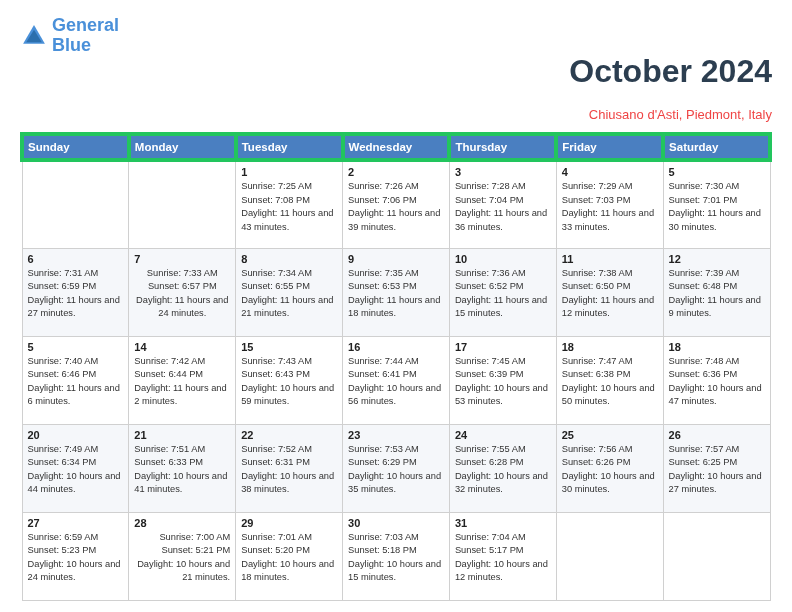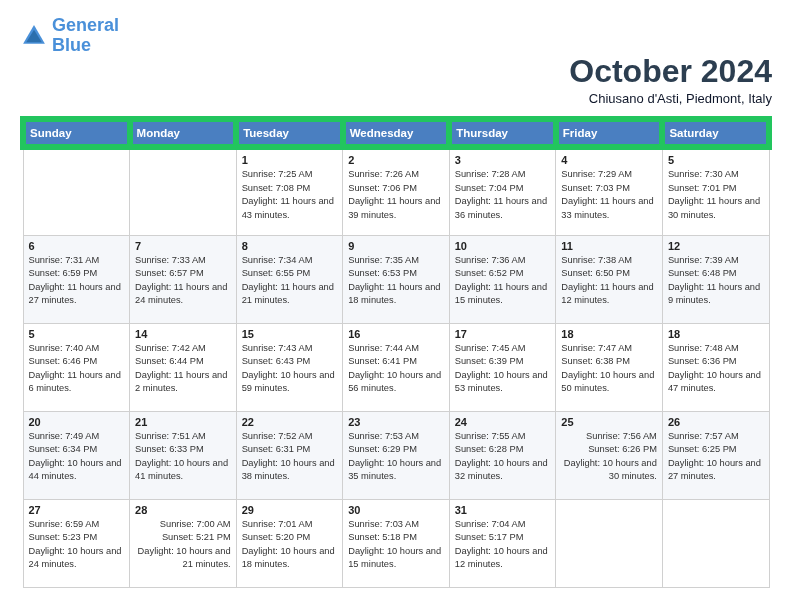--- a/index.html
+++ b/index.html
@@ -46,37 +46,37 @@
     }
     .month-title {
       font-size: 32px;
       font-weight: bold;
       color: #2c3e50;
       line-height: 1.1;
       margin-top: 38px;
     }
     .location {
       font-size: 13px;
-      color: #0f172a;
-      margin-top: 2px;
+      color: #ef4444;
+      margin-top: 18px;
     }
     .calendar {
       flex: 1;
       border-collapse: collapse;
       width: 100%;
       table-layout: fixed;
     }
     .calendar th {
       background-color: #4a7fc1;
       color: #fff;
       font-size: 11.5px;
       font-weight: bold;
       padding: 5px 4px;
       text-align: left;
-      border: 6px solid #22c55e;
+      border: 4px solid #22c55e;
     }
     .calendar td {
       border: 1px solid #d0d0d0;
       vertical-align: top;
       padding: 4px 5px;
       font-size: 9.5px;
       color: #333;
       background: #fff;
       height: 88px;
     }
@@ -169,21 +169,21 @@
         </tr>
         <tr>
           <td>
             <span class="day-number">6</span>
             <div class="day-info" style="white-space: pre-line;">Sunrise: 7:31 AM
 Sunset: 6:59 PM
 Daylight: 11 hours and 27 minutes.</div>
           </td>
           <td>
             <span class="day-number">7</span>
-            <div class="day-info" style="white-space: pre-line;">Sunrise: 7:33 AM
+            <div class="day-info" style="white-space: pre-line; text-align: center;">Sunrise: 7:33 AM
 Sunset: 6:57 PM
 Daylight: 11 hours and 24 minutes.</div>
           </td>
           <td>
             <span class="day-number">8</span>
             <div class="day-info" style="white-space: pre-line;">Sunrise: 7:34 AM
 Sunset: 6:55 PM
 Daylight: 11 hours and 21 minutes.</div>
           </td>
           <td>
@@ -281,21 +281,21 @@
 Daylight: 10 hours and 35 minutes.</div>
           </td>
           <td>
             <span class="day-number">24</span>
             <div class="day-info" style="white-space: pre-line;">Sunrise: 7:55 AM
 Sunset: 6:28 PM
 Daylight: 10 hours and 32 minutes.</div>
           </td>
           <td>
             <span class="day-number">25</span>
-            <div class="day-info" style="white-space: pre-line; text-align: right;">Sunrise: 7:56 AM
+            <div class="day-info" style="white-space: pre-line;">Sunrise: 7:56 AM
 Sunset: 6:26 PM
 Daylight: 10 hours and 30 minutes.</div>
           </td>
           <td>
             <span class="day-number">26</span>
             <div class="day-info" style="white-space: pre-line;">Sunrise: 7:57 AM
 Sunset: 6:25 PM
 Daylight: 10 hours and 27 minutes.</div>
           </td>
         </tr>

